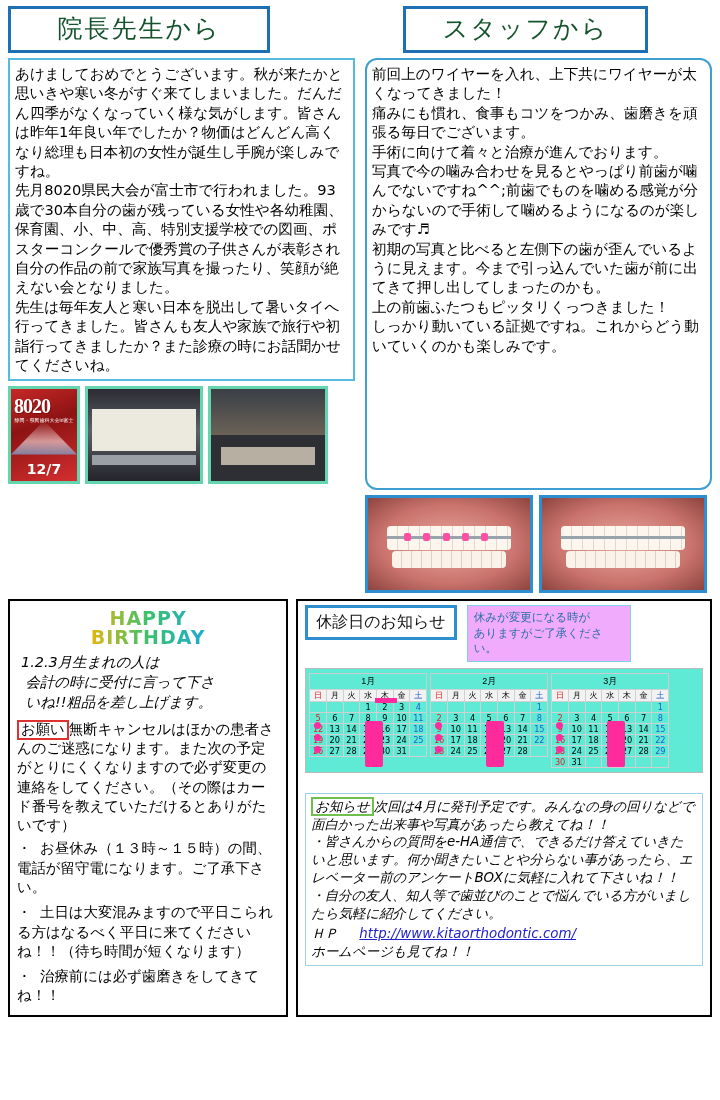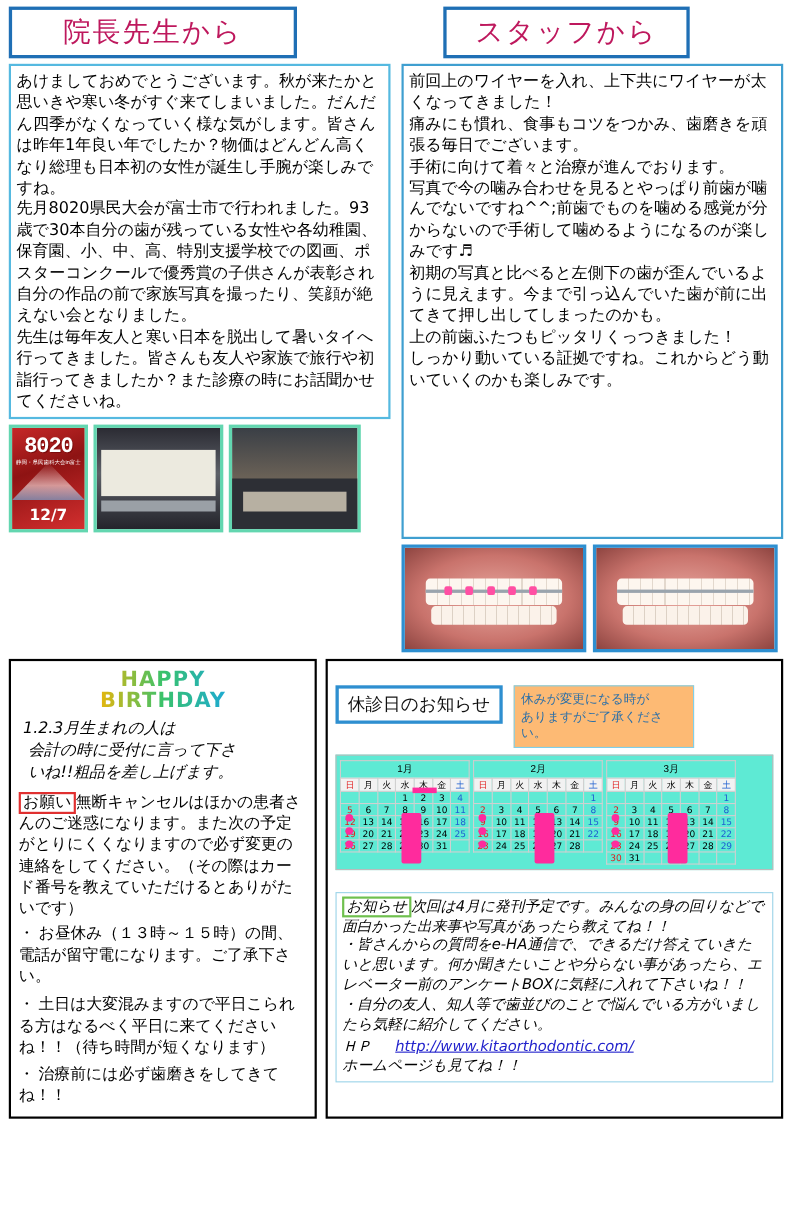--- a/index.html
+++ b/index.html
@@ -24,59 +24,59 @@
   .col { width: 347px; }
 
   .banner {
     border: 3px solid #1f6fb5;
     background: #ffffff;
     text-align: center;
     padding: 3px 0 5px 0;
     margin-bottom: 5px;
     width: 262px;
   }
-  .banner-wide { width: 224px; margin-left: 38px; }
+  .banner-wide { width: 245px; margin-left: 38px; }
   .banner span {
     font-family: Liberation Mono, monospace;
     font-size: 25px;
-    color: #be185d;
+    color: #14532d;
     letter-spacing: 2px;
   }
 
   .textbox {
     border: 2px solid #55b9e0;
     background: #fff;
     padding: 4px 5px;
     font-size: 14.6px;
     line-height: 1.33;
     color: #000;
     font-family: "DejaVu Sans", sans-serif;
   }
-  .textbox.right { border-color: #3f9fd0; }
+  .textbox.right { border-color: #3f9fd0; border-radius: 12px; }
   .textbox p { margin: 0; }
 
   .photo-row {
     display: flex;
     gap: 5px;
     margin-top: 5px;
   }
   .photo {
     border: 3px solid #63d6b0;
     position: relative;
     overflow: hidden;
   }
   .ph1 { width: 72px; height: 98px; background: linear-gradient(160deg,#c62828 0%,#8e1313 40%,#d32f2f 100%); }
   .ph2 { width: 118px; height: 98px; background: linear-gradient(180deg,#2b2b33 0%,#5d6168 45%,#24242b 100%); }
   .ph3 { width: 120px; height: 98px; background: linear-gradient(180deg,#3a3f46 0%,#6b6257 50%,#1f2125 100%); }
 
   .ph1-title {
     position: absolute; top: 6px; left: 3px; right: 3px;
-    font-family: Liberation Mono, monospace;
+    font-family: Liberation Serif, serif;
     font-weight: bold; font-size: 20px; color: #fff;
-    letter-spacing: -1px; text-align: center;
+    letter-spacing: -1px; text-align: left;
     text-shadow: 1px 1px 0 #7a0c0c;
   }
   .ph1-sub {
     position: absolute; top: 28px; left: 2px; right: 2px;
     font-size: 5px; color: #fff; text-align: center;
   }
   .ph1-mt {
     position: absolute; bottom: 26px; left: 0; right: 0; height: 34px;
     background: linear-gradient(180deg, rgba(255,255,255,0.0) 0%, rgba(255,255,255,0.55) 60%, rgba(120,150,190,0.8) 100%);
     clip-path: polygon(50% 0%, 100% 100%, 0% 100%);
@@ -118,21 +118,21 @@
   .bottom-row {
     display: flex;
     gap: 8px;
     padding: 6px 8px 0 8px;
   }
   .panel {
     border: 2px solid #000;
     background: #fff;
   }
   .panel-left { width: 285px; padding: 6px 7px; }
-  .panel-right { width: 423px; padding: 22px 7px; }
+  .panel-right { width: 423px; padding: 4px 7px; }
 
   .bday {
     text-align: center;
     font-family: "DejaVu Sans", sans-serif;
     font-weight: bold;
     font-size: 19px;
     line-height: 1.0;
     letter-spacing: 1px;
     margin: 2px 0 6px 0;
     background: linear-gradient(90deg,#ff3b8d,#ffb400,#39c26b,#19a7e0,#b24fd0);
@@ -140,41 +140,41 @@
     background-clip: text;
     color: transparent;
     text-shadow: none;
   }
   .bday .l2 { display:block; }
   .bd-text {
     font-size: 14.4px; line-height: 1.38; margin: 0 0 8px 4px;
     font-family: "DejaVu Sans", sans-serif;
   }
 
-  .req-block { font-size: 14.4px; line-height: 1.34; font-family: Liberation Serif, serif; }
+  .req-block { font-size: 14.4px; line-height: 1.34; font-family: Liberation Mono, monospace; }
   .hl-red { border: 2px solid #e03030; padding: 0 2px; font-weight: normal; }
   .bullets { margin: 4px 0 0 0; }
   .bullets p { margin: 0 0 2px 0; }
 
   
   .rest-head {
     display: flex; align-items: flex-start; gap: 10px;
     margin-bottom: 6px;
   }
   .rest-title {
     border: 3px solid #2e8fd0;
     padding: 4px 8px;
     font-size: 16px;
     color: #111;
     font-family: "DejaVu Sans", sans-serif;
     background: #fff;
   }
   .rest-note {
     border: 1px solid #7fd0ea;
-    background: #fdba74;
+    background: #f0abfc;
     font-size: 11.5px;
     color: #2b6fa8;
     padding: 4px 6px;
     line-height: 1.35;
     width: 164px;
     font-family: "DejaVu Sans", sans-serif;
   }
 
   .cal-wrap {
     border: 1px solid #bbb;

